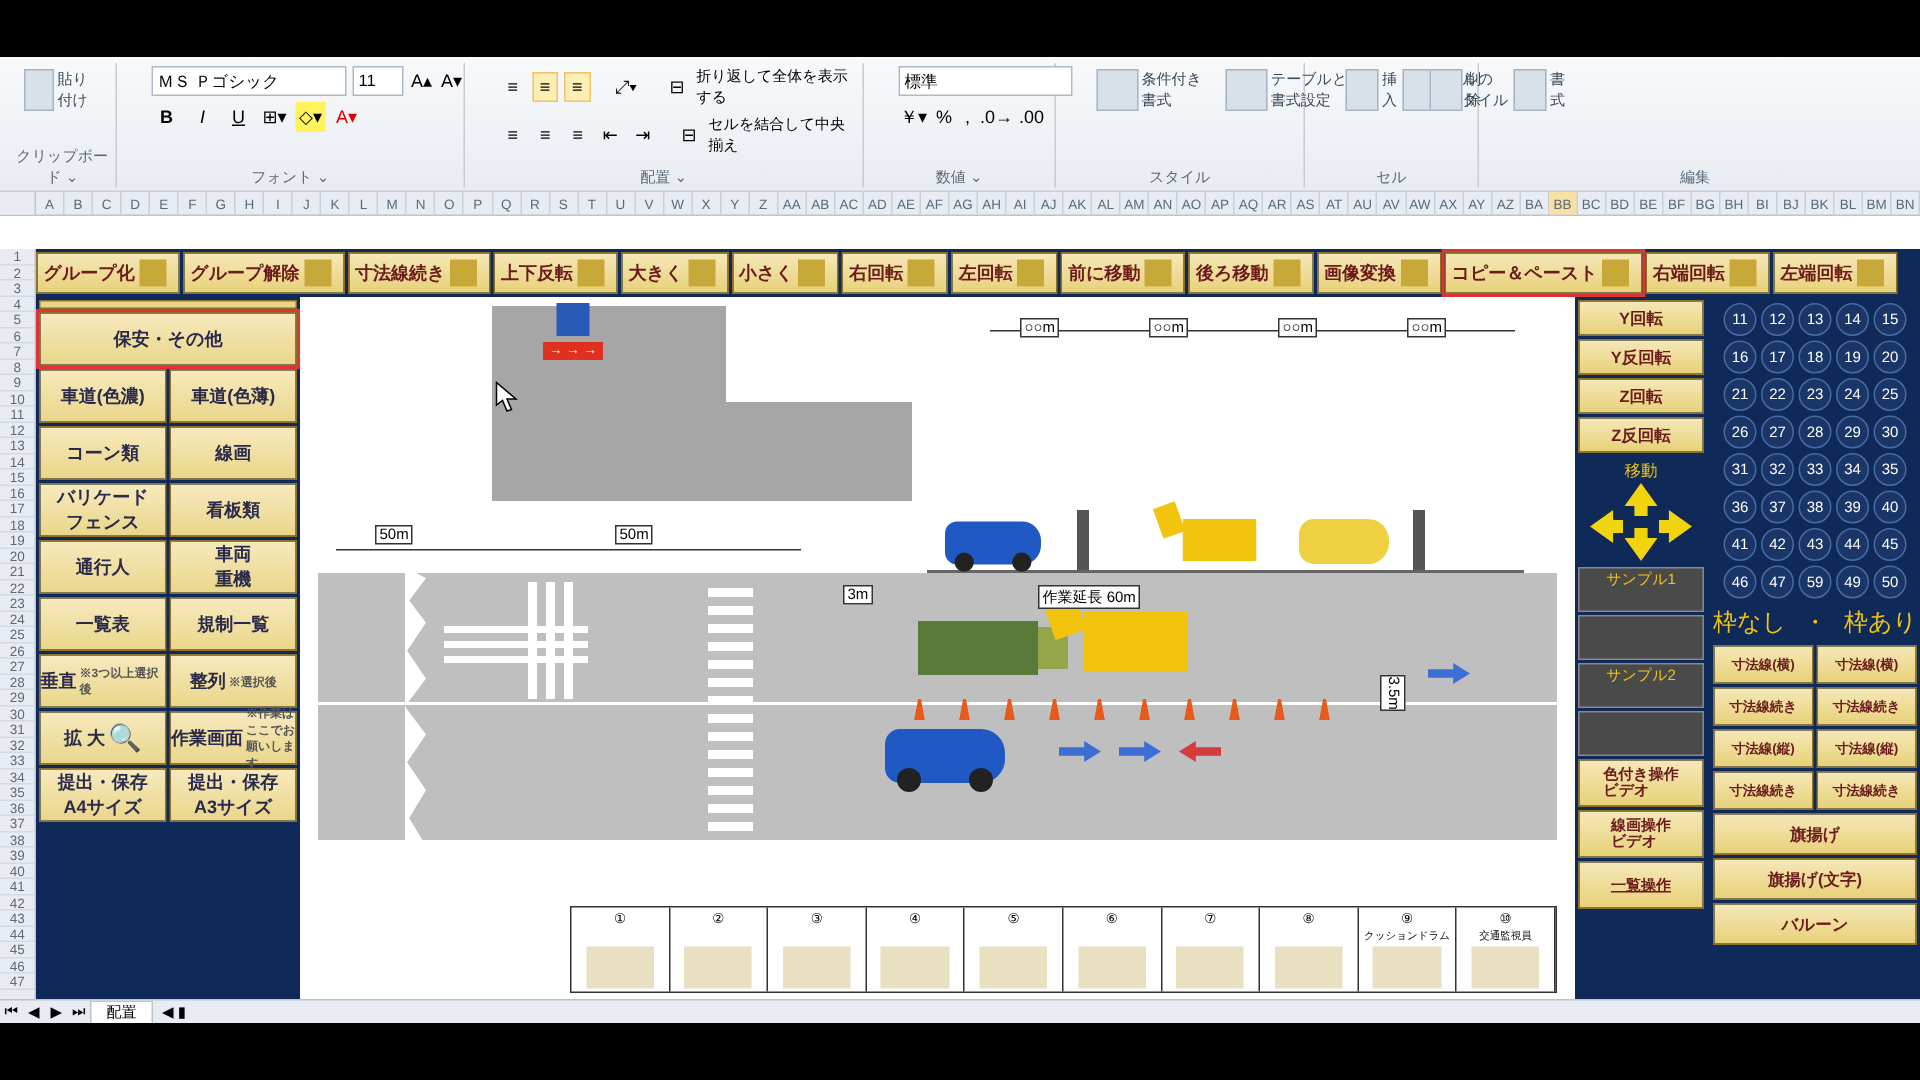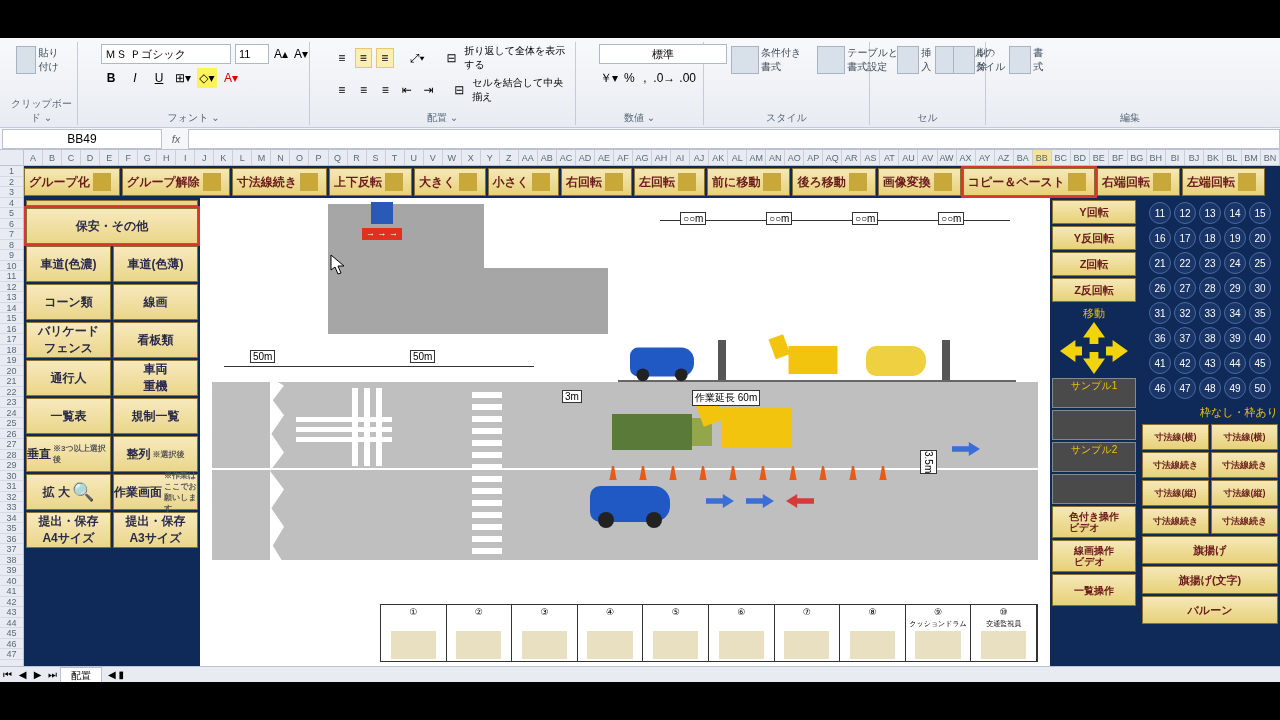--- a/index.html
+++ b/index.html
@@ -84,21 +84,21 @@
 .move-pad{height:72px;position:relative;background:#0f2a58}
 .move-pad .lbl{position:absolute;top:2px;left:0;right:0;text-align:center;color:#f2c40e;font-size:11px}
 .arrb{position:absolute;width:22px;height:22px;background:#f2d40e;clip-path:polygon(50% 0,100% 70%,70% 70%,70% 100%,30% 100%,30% 70%,0 70%)}
 .arrb.up{top:18px;left:31px}
 .arrb.dn{bottom:2px;left:31px;transform:rotate(180deg)}
 .arrb.lf{top:36px;left:8px;transform:rotate(-90deg)}
 .arrb.rt{top:36px;right:8px;transform:rotate(90deg)}
 .sample{height:30px;background:#4a4a4a;border:1px solid #888;color:#f2c40e;font-size:10px;text-align:center}
 .numgrid{display:flex;flex-wrap:wrap;gap:3px 3px;padding:2px;justify-content:center}
 .numgrid span{width:22px;height:22px;border-radius:50%;background:#1a3568;color:#fff;display:flex;align-items:center;justify-content:center;font-size:10px;border:1px solid #4a6aa0;cursor:pointer}
-.rlbl{color:#f2c40e;font-size:11px;text-align:center;display:flex;justify-content:flex-end;padding:2px 0}
+.rlbl{color:#f2c40e;font-size:16px;text-align:center;display:flex;justify-content:space-between;padding:2px 0}
 .r2row{display:flex;gap:2px}
 .r2row .rbtn{flex:1;font-size:9px;height:26px}
 
 
 .sheetbar { position: absolute; left: 0; right: 0; bottom: 0; height: 16px; background: #e8ecf2; border-top: 1px solid #bac3cf; display: flex; align-items: center; font-size: 10px; }
 .sheetbar .nav { width: 60px; display:flex; }
 .sheetbar .nav span{flex:1;text-align:center;cursor:pointer}
 .sheetbar .tab { padding: 0 10px; background: #fff; border: 1px solid #bac3cf; border-bottom: none; height: 15px; line-height: 15px; }
 </style>
 </head>
@@ -149,21 +149,21 @@
       <span class="tb-btn">⇤</span>
       <span class="tb-btn">⇥</span>
       <span style="width:6px"></span>
       <span class="tb-btn">⊟</span>
       <span style="font-size:10px">セルを結合して中央揃え</span>
     </div>
     <div class="ribbon-group-label"><span>配置</span> ⌄</div>
   </div>
   <div class="ribbon-group" style="width:128px">
     <div class="ribbon-row">
-          <input class="combo" style="width: 128px; text-align: center;" value="標準">
+          <input class="combo" style="width: 116px;" value="標準">
         </div>
     <div class="ribbon-row" style="margin-top:4px">
       <span class="tb-btn">￥▾</span>
       <span class="tb-btn">%</span>
       <span class="tb-btn">,</span>
       <span class="tb-btn">.0→</span>
       <span class="tb-btn">.00</span>
     </div>
     <div class="ribbon-group-label"><span>数値</span> ⌄</div>
   </div>
@@ -202,25 +202,20 @@
             <span>書式</span>
           </div>
     </div>
     <div class="ribbon-group-label">セル</div>
   </div>
   <div class="ribbon-group" style="flex:1;border-right:none">
     <div class="ribbon-group-label">編集</div>
   </div>
 </div>
 
-<div class="fbar">
-  <input class="namebox" value="BB49" style="">
-  <div class="fx">fx</div>
-  <div class="finput"></div>
-</div>
 
 <div class="colhdr">
   <div class="rowcol-corner"></div>
 <span>A</span>
       <span>B</span>
       <span>C</span>
       <span>D</span>
       <span>E</span>
       <span>F</span>
       <span>G</span>
@@ -610,21 +605,21 @@
             <div class="arrb rt"></div>
           </div>
           <div class="sample">サンプル1</div>
           <div class="sample"></div>
           <div class="sample">サンプル2</div>
           <div class="sample"></div>
           <div class="rbtn tall" style="white-space: pre;">色付き操作
 ビデオ</div>
           <div class="rbtn tall" style="white-space: pre;">線画操作
 ビデオ</div>
-          <div class="rbtn tall" style="white-space: pre;">一覧操作</div>
+          <div class="rbtn tall" style="white-space: pre; text-decoration: underline;">一覧操作</div>
         </div>
     <div class="rcol2">
           <div class="numgrid">
             <span>11</span>
             <span>12</span>
             <span>13</span>
             <span>14</span>
             <span>15</span>
             <span>16</span>
             <span>17</span>
@@ -651,21 +646,21 @@
             <span>38</span>
             <span>39</span>
             <span>40</span>
             <span>41</span>
             <span>42</span>
             <span>43</span>
             <span>44</span>
             <span>45</span>
             <span>46</span>
             <span>47</span>
-            <span>48</span>
+            <span>59</span>
             <span>49</span>
             <span>50</span>
           </div>
           <div class="rlbl">
             <span>枠なし</span>
             <span>・</span>
             <span>枠あり</span>
           </div>
           <div class="r2row">
             <div class="rbtn">寸法線(横)</div>

